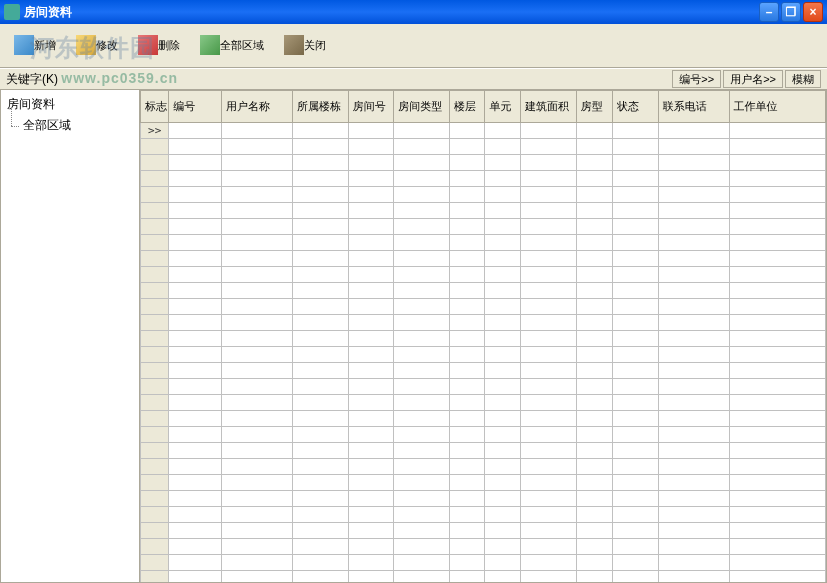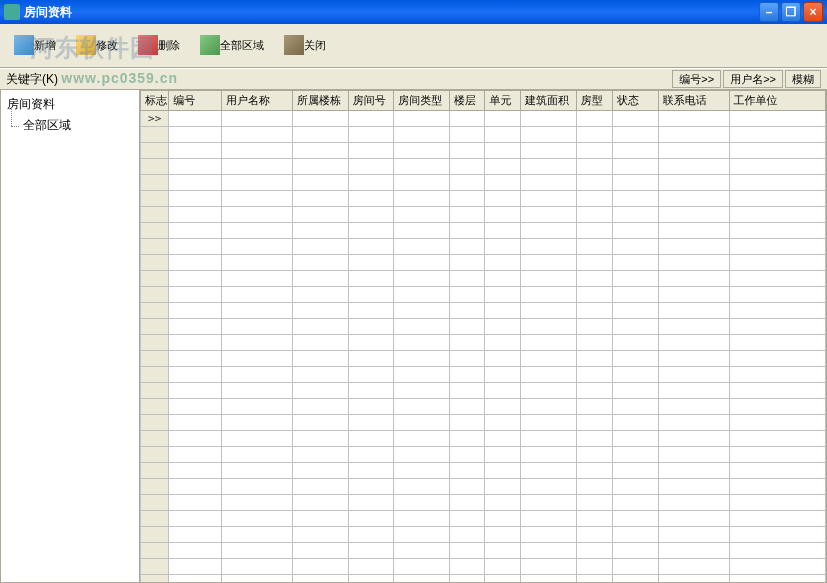--- a/index.html
+++ b/index.html
@@ -115,21 +115,21 @@
     .grid-table {
       border-collapse: collapse;
       width: 100%;
       table-layout: fixed;
     }
     .grid-table th {
       background: #ece9d8;
       border: 1px solid #aca899;
       font-weight: normal;
       font-size: 11px;
-      padding: 2px 4px;
+      padding: 8px 4px;
       text-align: left;
       height: 20px;
       white-space: nowrap;
       overflow: hidden;
     }
     .grid-table td {
       border: 1px solid #c0c0c0;
       height: 16px;
       padding: 0 2px;
       font-size: 11px;

